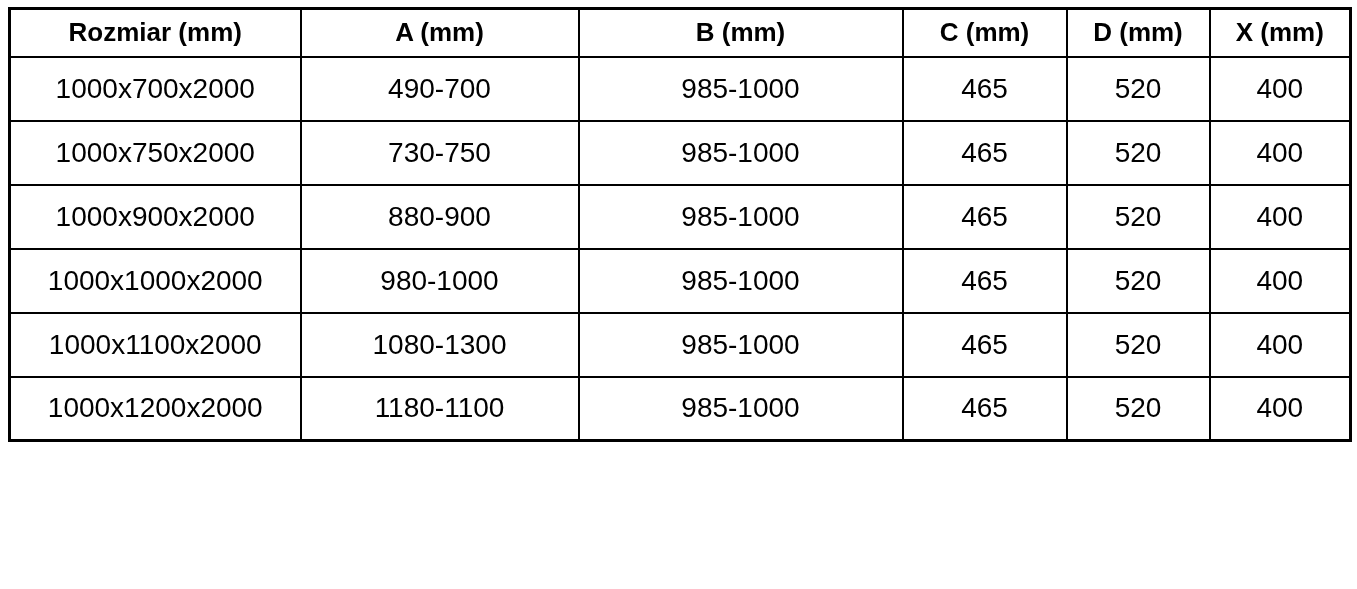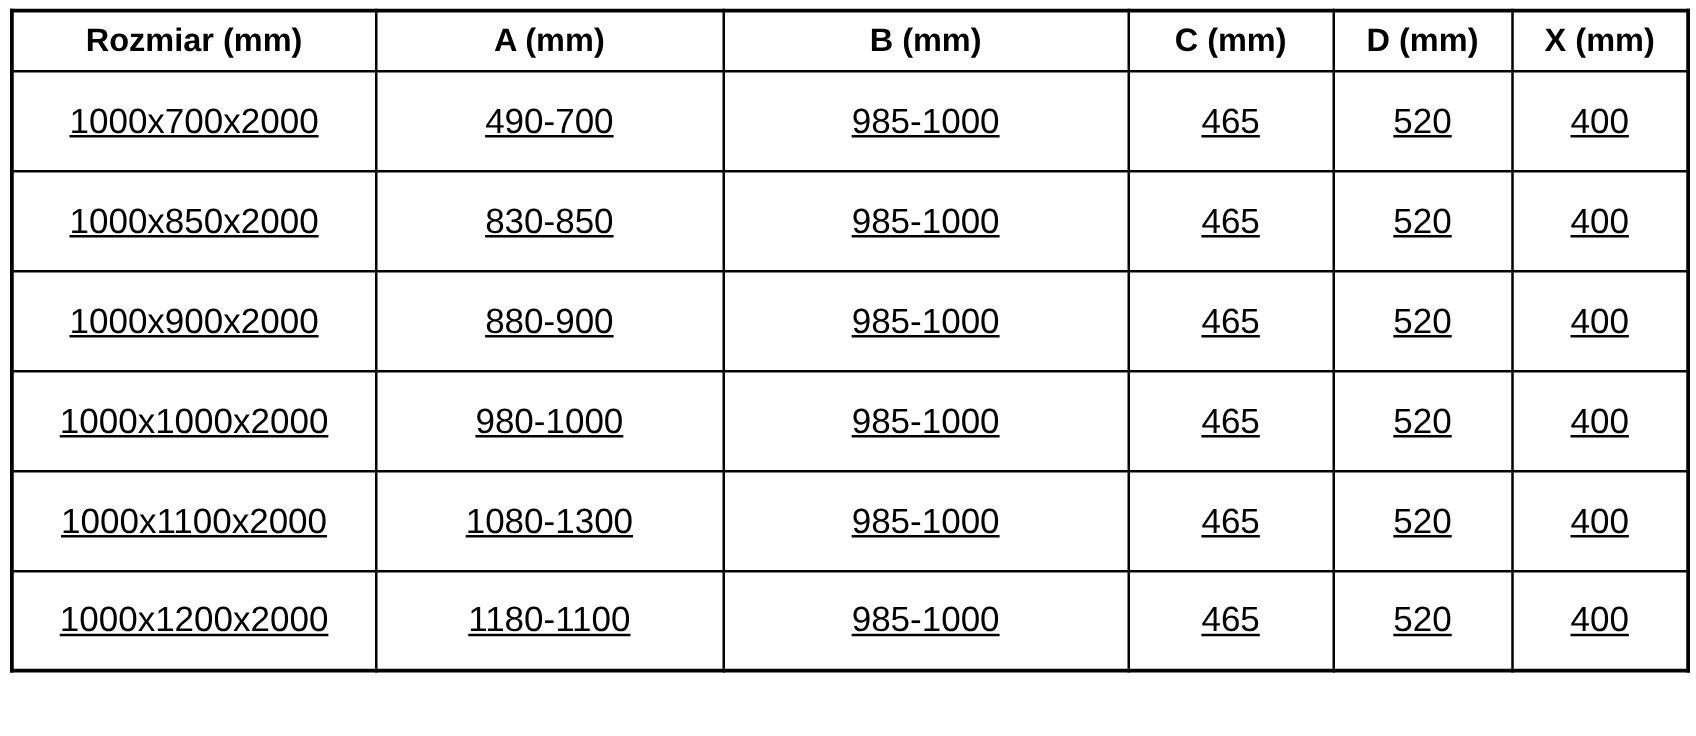--- a/index.html
+++ b/index.html
@@ -30,24 +30,23 @@
     vertical-align: middle;
     white-space: nowrap;
     overflow: hidden;
   }
   table.size-table th {
     height: 48px;
     font-size: 26px;
     font-weight: bold;
   }
   table.size-table td {
-    height: 80px;
+    height: 64px;
     font-size: 28px;
     font-weight: normal;
-    text-decoration: underline;
   }
   col.c-rozmiar { width: 291px; }
   col.c-a { width: 278px; }
   col.c-b { width: 324px; }
   col.c-c { width: 164px; }
   col.c-d { width: 143px; }
   col.c-x { width: 141px; }
 </style>
 </head>
 <body>
@@ -75,22 +74,22 @@
     <tbody>
       <tr>
         <td>1000x700x2000</td>
         <td>490-700</td>
         <td>985-1000</td>
         <td>465</td>
         <td>520</td>
         <td>400</td>
       </tr>
       <tr>
-        <td>1000x850x2000</td>
-        <td>830-850</td>
+        <td>1000x750x2000</td>
+        <td>730-750</td>
         <td>985-1000</td>
         <td>465</td>
         <td>520</td>
         <td>400</td>
       </tr>
       <tr>
         <td>1000x900x2000</td>
         <td>880-900</td>
         <td>985-1000</td>
         <td>465</td>

